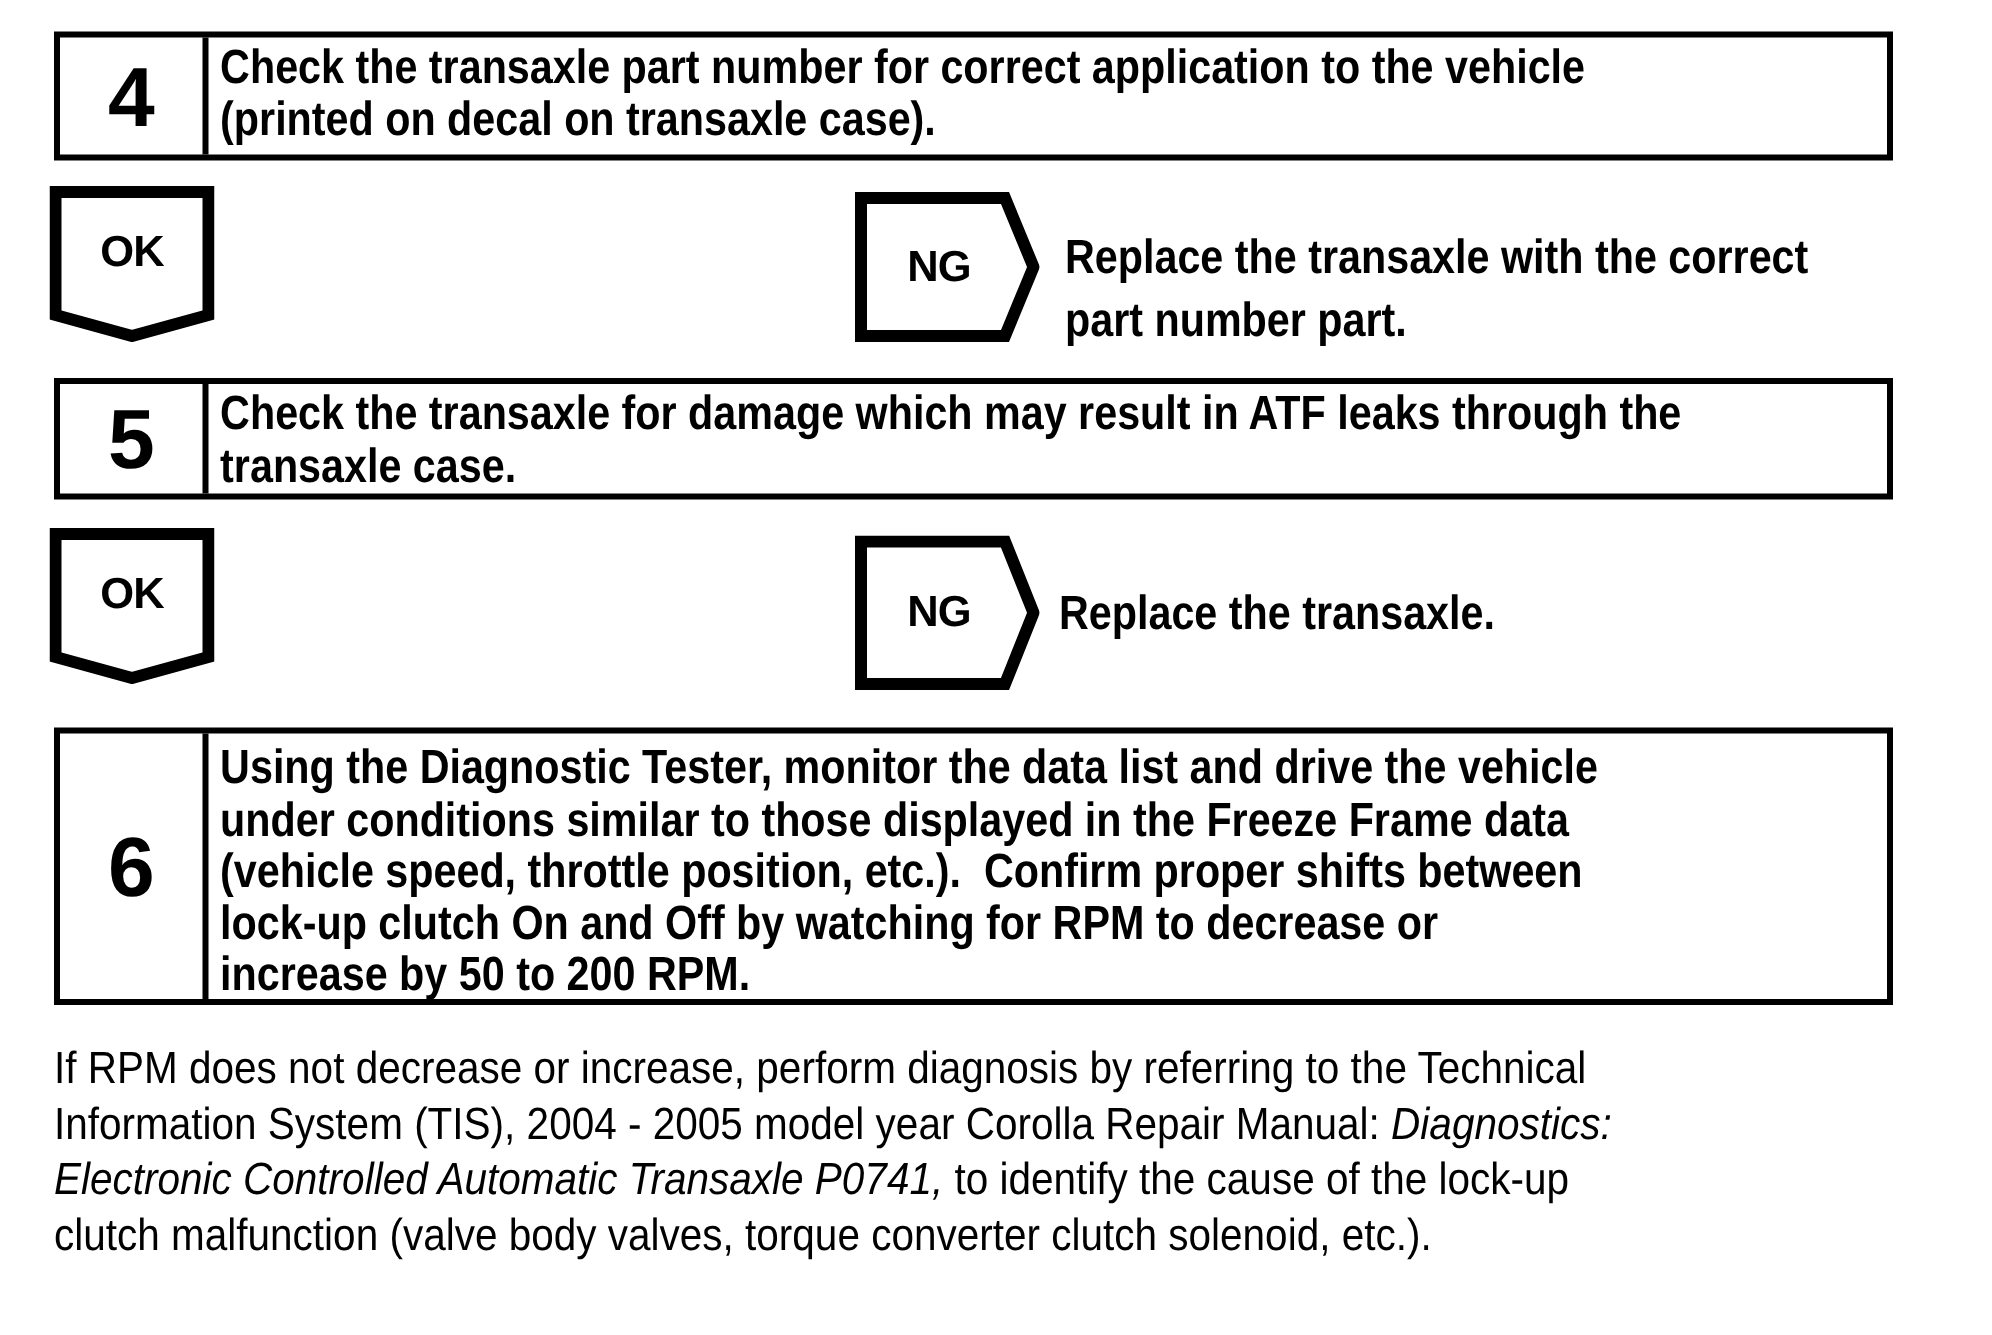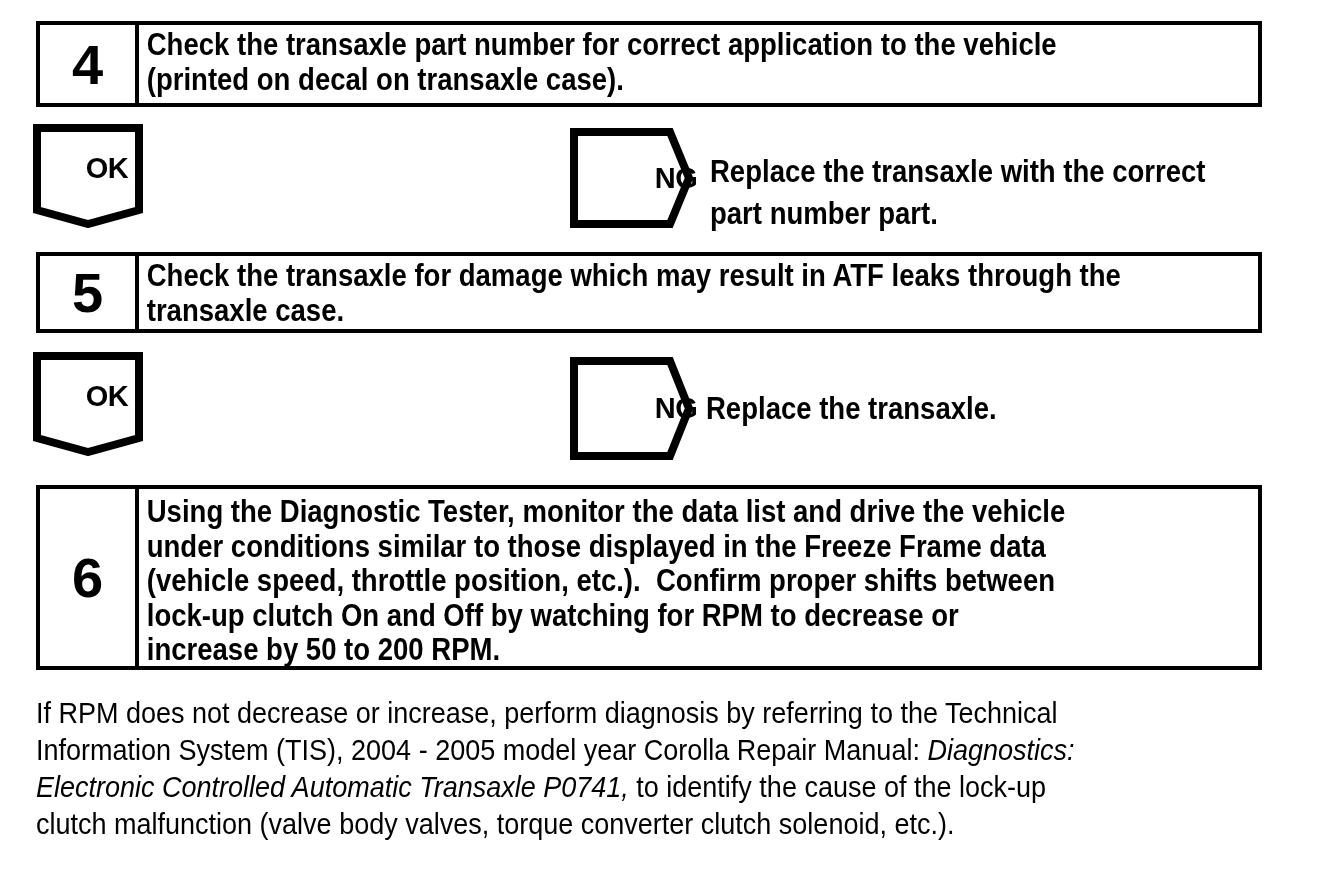--- a/index.html
+++ b/index.html
@@ -51,24 +51,23 @@
   .flow-shape { position: absolute; }
   .flow-shape svg { display: block; }
   .shape-label {
     position: absolute;
     display: flex;
     align-items: center;
     justify-content: center;
     font-weight: bold;
     font-size: 29px;
     letter-spacing: -0.5px;
-    padding-left: 38px;
   }
   .ok-label { left: 0; right: 0; top: 0; height: 88px; }
-  .ng-label { left: 16px; width: 104px; top: 0; bottom: 0; }
+  .ng-label { left: 4px; width: 104px; top: 0; bottom: 0; }
   .ng-result {
     position: absolute;
     font-weight: bold;
     font-size: 32px;
     line-height: 42px;
     transform: scaleX(0.86);
     transform-origin: 0 0;
     white-space: pre;
   }
   

